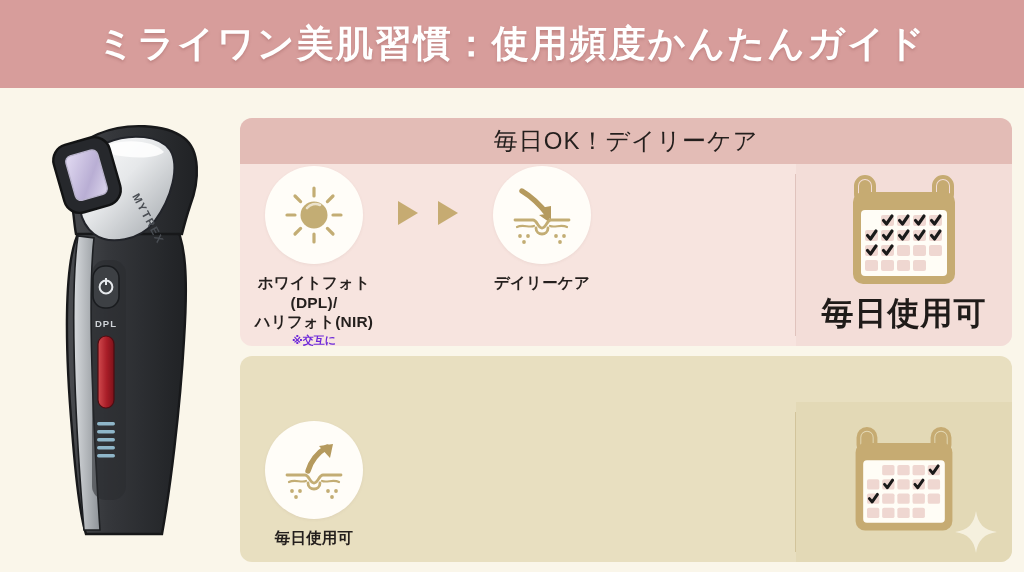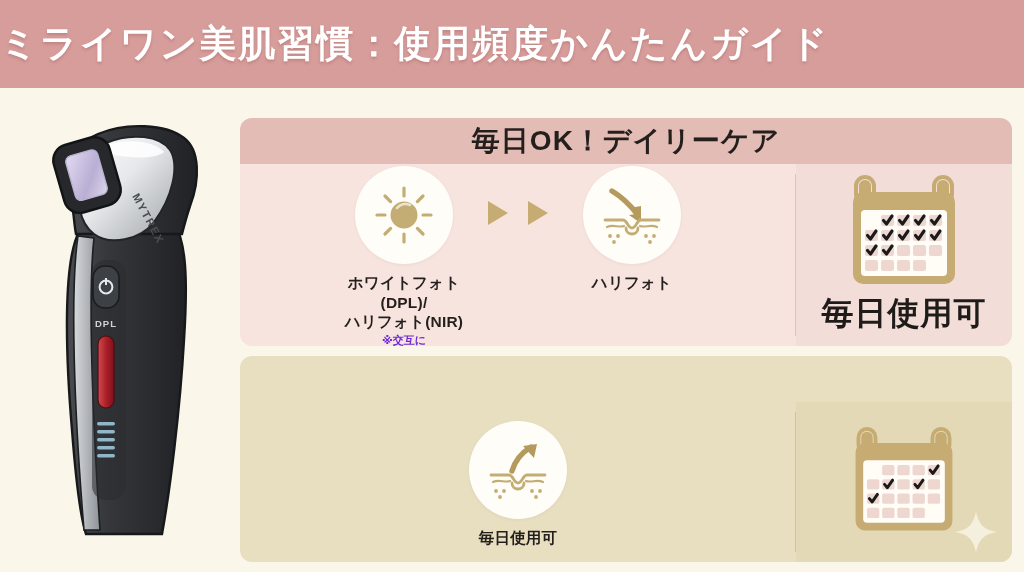--- a/index.html
+++ b/index.html
@@ -8,21 +8,21 @@
     font-family:"Liberation Sans","DejaVu Sans",sans-serif;
     background:#faf6ea;
     overflow:hidden;
     position:relative;
   }
 
   
   .header{
     position:absolute; left:0; top:0; width:1024px; height:88px;
     background:#d79d9b;
-    display:flex; align-items:center; justify-content:flex-start;
+    display:flex; align-items:center; justify-content:center;
   }
   .header-title{
     color:#ffffff; font-size:37px; font-weight:700;
     letter-spacing:2px;
     text-shadow:0 2px 3px rgba(130,70,70,.28);
     white-space:nowrap;
   }
 
   
   .device-wrap{
@@ -37,32 +37,32 @@
   .panel-daily{ top:118px; height:228px; background:#f7e4df; }
   .panel-special{ top:356px; height:206px; background:#e8dfc0; }
 
   .band{
     position:absolute; left:0; top:0; width:100%; height:46px;
     display:flex; align-items:center; justify-content:center;
   }
   .band-daily{ background:#e3bcb6; }
   .band-special{ background:#d6c694; }
   .band-title{
-    font-size:28px; font-weight:700; color:#241f1d; letter-spacing:1px;
+    font-size:24px; font-weight:400; color:#241f1d; letter-spacing:1px;
     white-space:nowrap;
   }
 
   .panel-body{
     position:absolute; left:0; top:46px; right:0; bottom:0;
     display:flex;
   }
   .steps-col{
     position:relative;
     width:556px; height:100%;
-    display:flex; align-items:center; justify-content:center;
+    display:flex; align-items:center; justify-content:flex-start;
   }
   .divider{
     position:absolute; right:0; top:10px; bottom:10px; width:1px;
   }
   .divider-daily{ background:#e0c3bd; }
   .divider-special{ background:#d2c49b; }
 
   .cal-col{
     position:relative;
     flex:1; height:100%;
@@ -260,21 +260,21 @@
               <g fill="#c3ad74">
                 <circle cx="11" cy="52" r="1.9"></circle>
                   <circle cx="19" cy="52" r="1.9"></circle>
                 <circle cx="47" cy="52" r="1.9"></circle>
                   <circle cx="55" cy="52" r="1.9"></circle>
                 <circle cx="15" cy="58" r="1.9"></circle>
                   <circle cx="51" cy="58" r="1.9"></circle>
               </g>
             </svg>
           </div>
-          <div class="step-label">ハリフォト</div>
+          <div class="step-label">デイリーケア</div>
         </div>
 
       </div>
       <div class="divider divider-daily"></div>
     </div>
 
     <div class="cal-col cal-col-daily">
       <svg width="118" height="118" viewBox="0 0 118 118">
         <rect x="14" y="6" width="12" height="26" rx="6" fill="#c6ab72"></rect>
         <rect x="92" y="6" width="12" height="26" rx="6" fill="#c6ab72"></rect>

